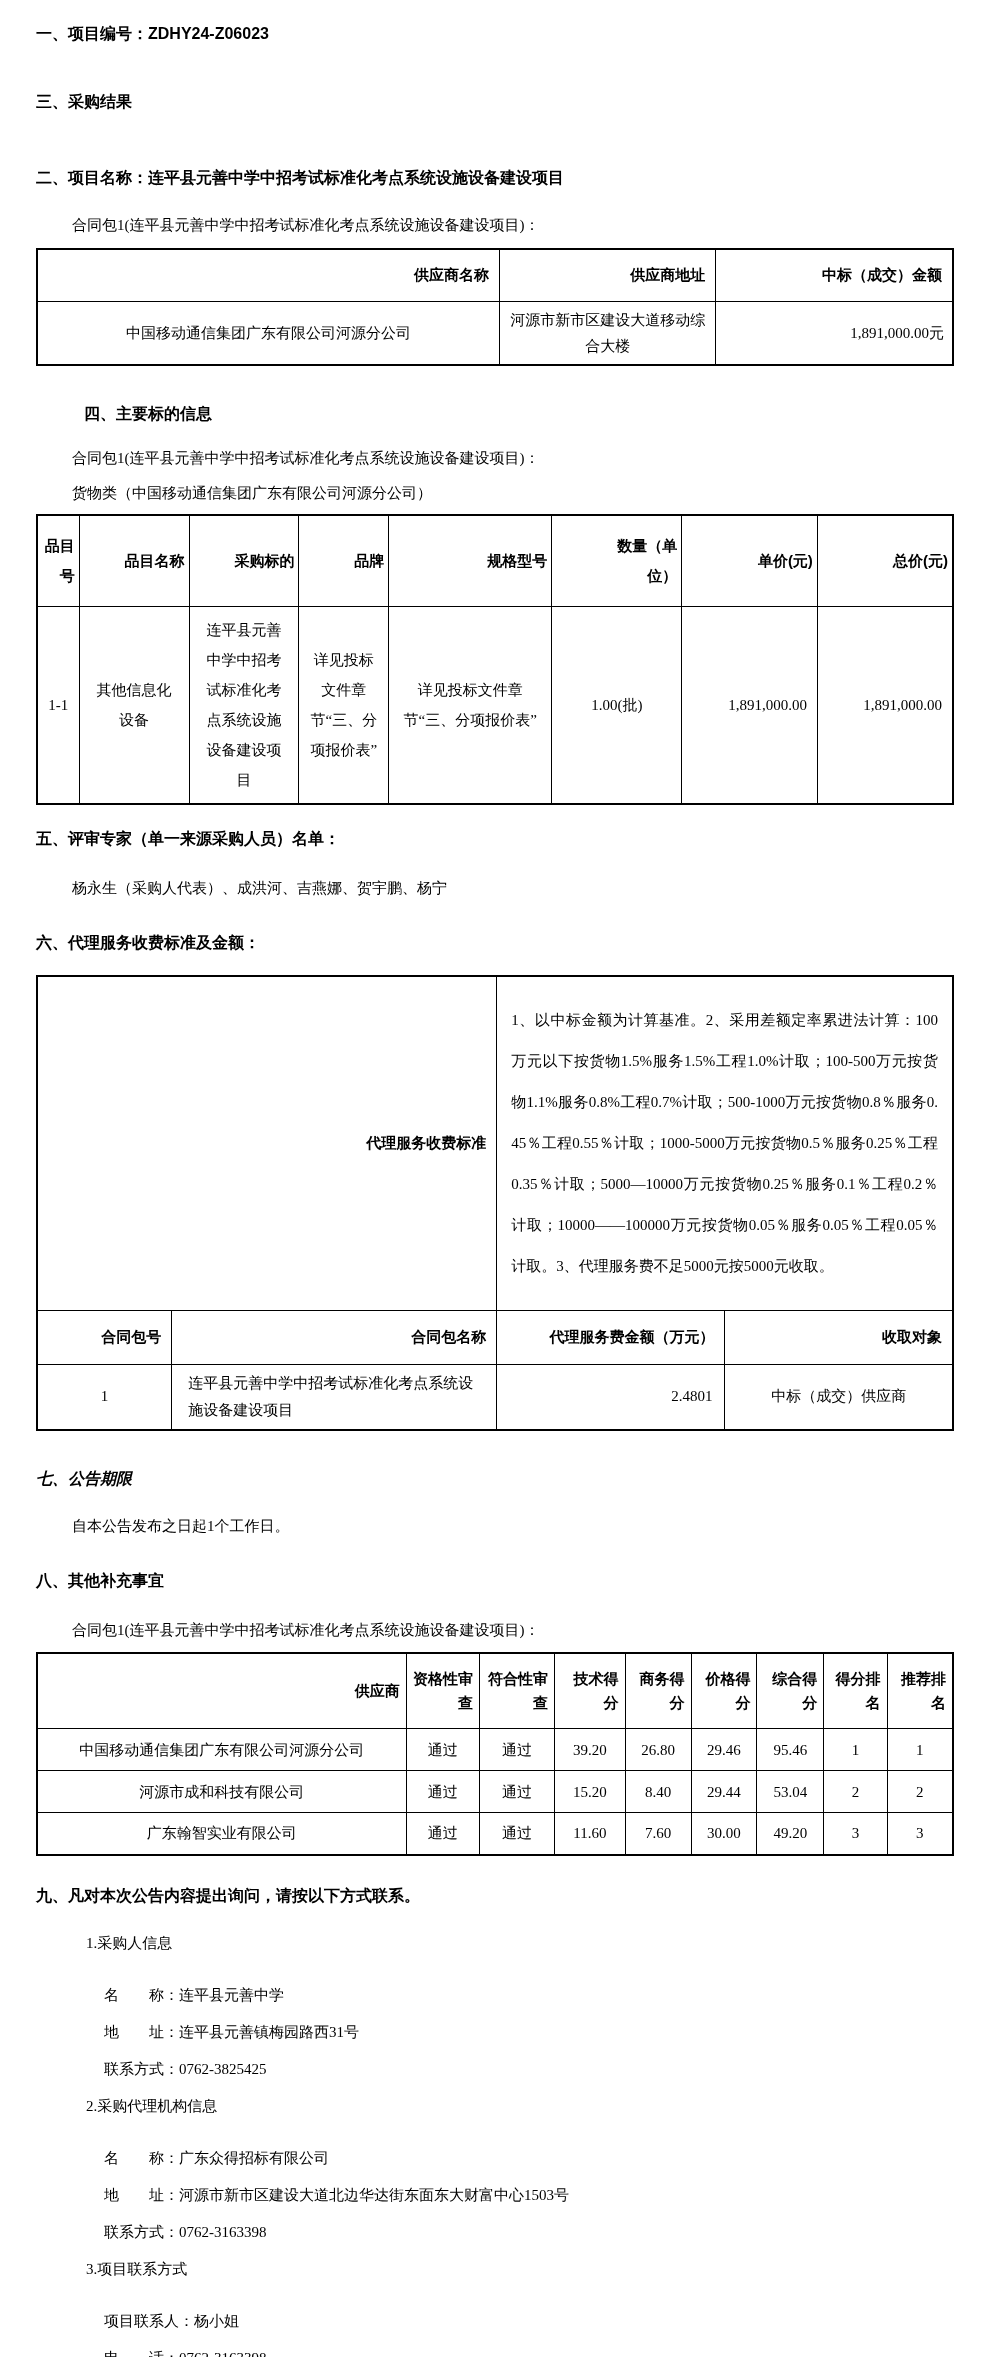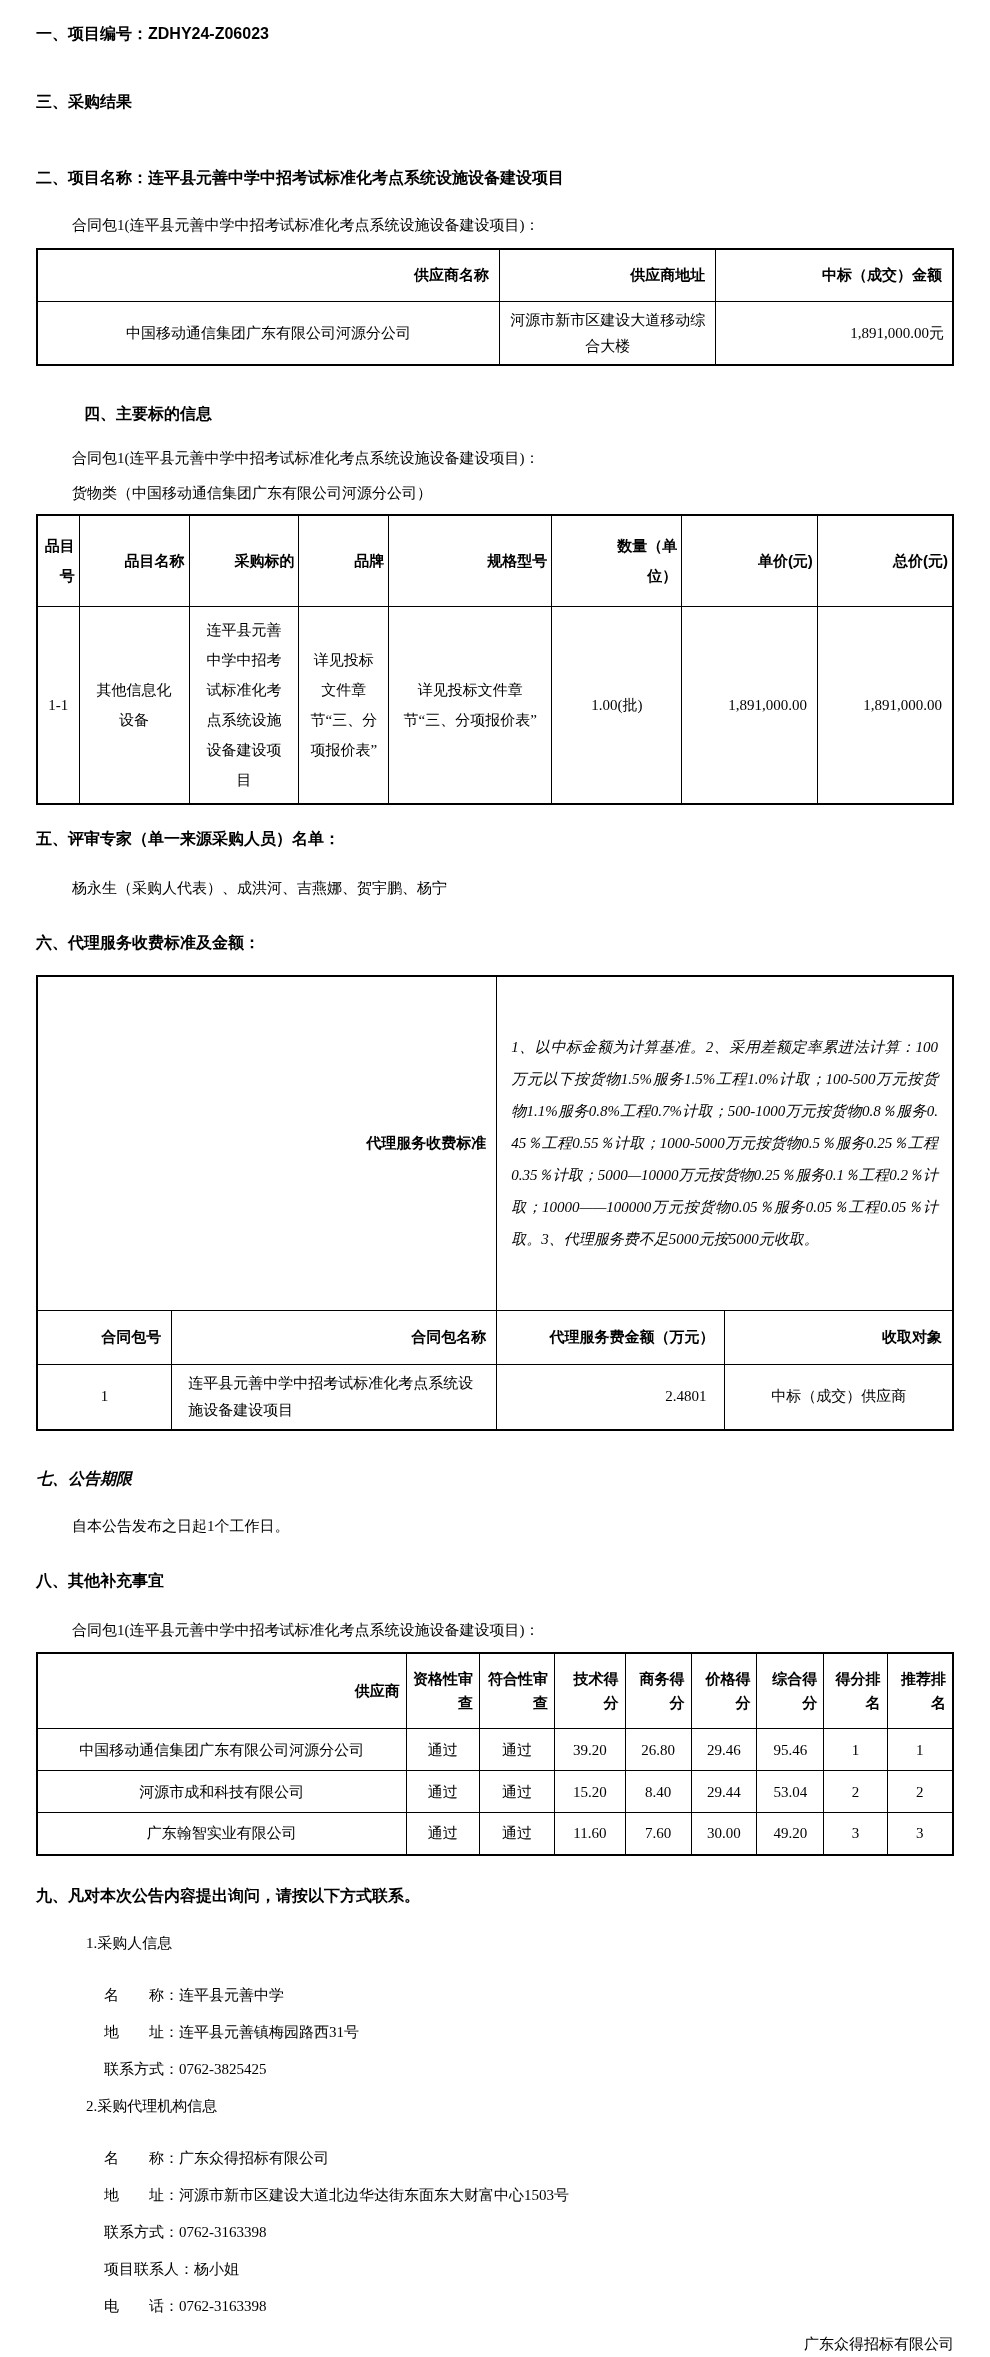--- a/index.html
+++ b/index.html
@@ -67,30 +67,29 @@
   #subject-table { margin-top: 10px; }
   #subject-table th { height: 92px; line-height: 30px; padding: 5px 4px; }
   #subject-table td { line-height: 30px; padding: 8px 10px; }
   .wrap-narrow { display: inline-block; max-width: 72px; }
 
   
   #fee-table { margin-top: 20px; }
   #fee-table .fee-label { height: 334px; }
   #fee-table .fee-text {
     text-align: justify;
-    line-height: 32px;
+    line-height: 41px;
     padding: 8px 14px;
     font-weight: normal;
     font-family: "Liberation Serif", serif;
-    font-style: italic;
   }
   #fee-table .hdr-row th { height: 54px; }
   #fee-table .data-row td { height: 64px; line-height: 27px; }
   #fee-table .data-row td.al { padding-left: 16px; }
-  #fee-table .data-row td.ar { padding-right: 18px; }
+  #fee-table .data-row td.ar { padding-right: 12px; }
 
   
   #score-table { margin-top: 11px; }
   #score-table th { height: 76px; line-height: 24px; padding: 4px 6px; }
   #score-table td { height: 42px; padding: 4px 6px; }
 
   
   .contact-title { margin-left: 50px; margin-top: 24px; }
   .contact-line  { margin-left: 68px; margin-top: 15px; }
   .contact-title + .contact-line { margin-top: 30px; }
@@ -278,18 +277,19 @@
   <div class="contact-title">1.采购人信息</div>
   <div class="contact-line">名　　称：连平县元善中学</div>
   <div class="contact-line">地　　址：连平县元善镇梅园路西31号</div>
   <div class="contact-line">联系方式：0762-3825425</div>
 
   <div class="contact-title follow">2.采购代理机构信息</div>
   <div class="contact-line">名　　称：广东众得招标有限公司</div>
   <div class="contact-line">地　　址：河源市新市区建设大道北边华达街东面东大财富中心1503号</div>
   <div class="contact-line">联系方式：0762-3163398</div>
 
+  <div class="contact-title follow">3.项目联系方式</div>
   <div class="contact-line">项目联系人：杨小姐</div>
   <div class="contact-line">电　　话：0762-3163398</div>
 
   <div class="footer-line">广东众得招标有限公司</div>
 
 </div>
 
 </body></html>

